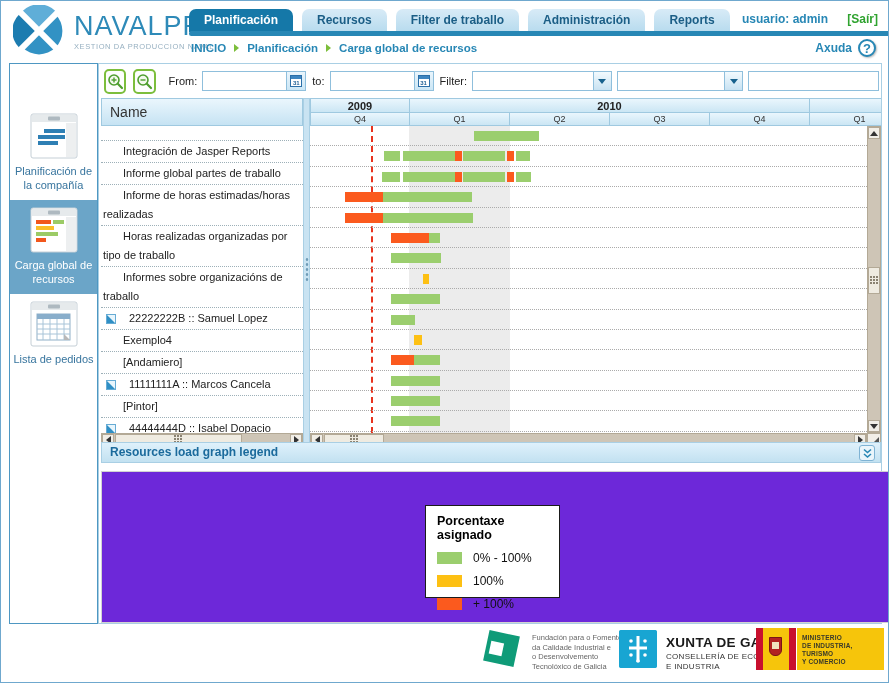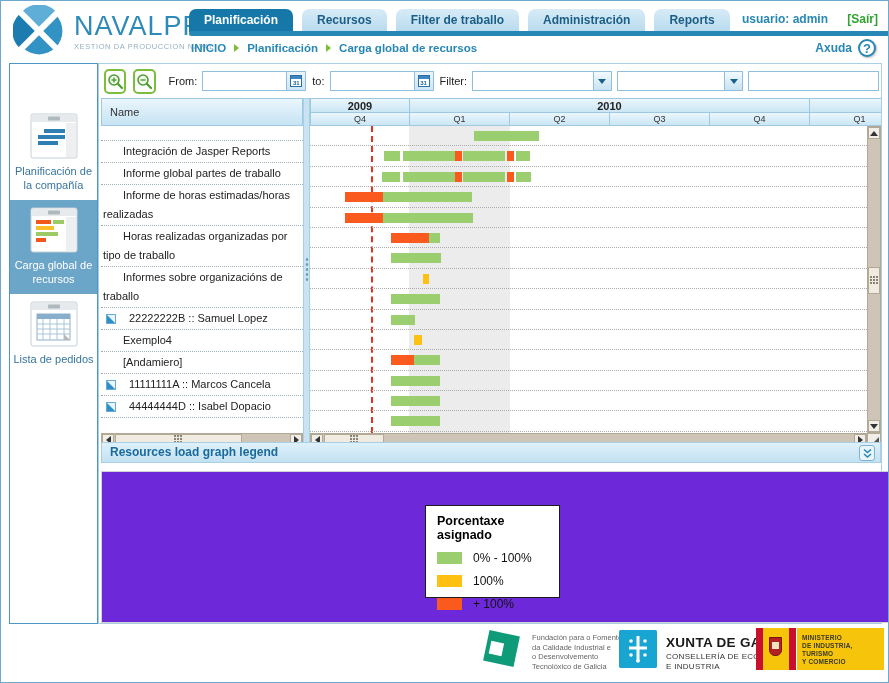--- a/index.html
+++ b/index.html
@@ -58,21 +58,21 @@
   .select-value { flex:1; font-size:11px; padding:2px 4px; color:#333; }
   .dd-btn { width:18px; background:linear-gradient(#f2fafe,#c8e2f2); border-left:1px solid #8fbfdc;
             display:flex; align-items:center; justify-content:center; }
   .dd-btn::after { content:""; width:0; height:0; border-left:4px solid transparent; border-right:4px solid transparent; border-top:5px solid #17618d; }
   .text-input { width:131px; height:20px; border:1px solid #8fbfdc; font-size:11px; padding:0 4px; outline:none; font-family:"Liberation Sans",sans-serif; }
 
   
   .gantt { position:absolute; left:2px; top:34px; width:780px; height:348px; }
   .names { position:absolute; left:0; top:0; width:202px; height:348px; }
   .names-header { height:28px; background:linear-gradient(#eaf6fd,#c6e3f3); border:1px solid #9fc9e0;
-                  font-size:11px; color:#333; line-height:26px; padding-left:8px; }
+                  font-size:14px; color:#333; line-height:26px; padding-left:8px; }
   .names-body { position:absolute; top:28px; bottom:13px; left:0; right:0; overflow:hidden; }
   .empty-row { height:15px; border-bottom:1px dotted #9db0b8; }
   .gname-row { border-bottom:1px dotted #9db0b8; font-size:11px; line-height:19px; color:#222; padding:1px 12px 1px 2px; }
   .gname-row.task { text-indent:20px; }
   .gname-row.resource { display:flex; align-items:center; gap:13px; padding-left:5px; }
   .tree-icon { flex:none; width:10px; height:10px; border:1px solid #66abd4;
                background:linear-gradient(to top right,#2f8fc5 49%,#e8f5fc 51%); }
   .splitter { position:absolute; left:202px; top:0; width:7px; height:348px; background:#c9e3f2; border:1px solid #a9cfe4; }
   .splitter::after { content:""; display:block; width:4px; height:24px; margin:158px auto 0;
                      background-image:radial-gradient(circle,#6f9cb8 1px,transparent 1.6px); background-size:4px 5px; }
@@ -291,20 +291,21 @@
             <div class="gname-row resource">
               <span class="tree-icon"></span>
               <span>22222222B :: Samuel Lopez</span>
             </div>
             <div class="gname-row task">Exemplo4</div>
             <div class="gname-row task">[Andamiero]</div>
             <div class="gname-row resource">
               <span class="tree-icon"></span>
               <span>11111111A :: Marcos Cancela</span>
             </div>
+            <div class="gname-row task">[Pintor]</div>
             <div class="gname-row resource">
               <span class="tree-icon"></span>
               <span>44444444D :: Isabel Dopacio</span>
             </div>
           </div>
         <div class="sb sb-h names-hscroll">
           <span class="sb-btn arr arr-left" style="left:0"></span>
           <span class="sb-thumb"></span>
           <span class="sb-btn arr arr-right" style="right:0"></span>
         </div>

